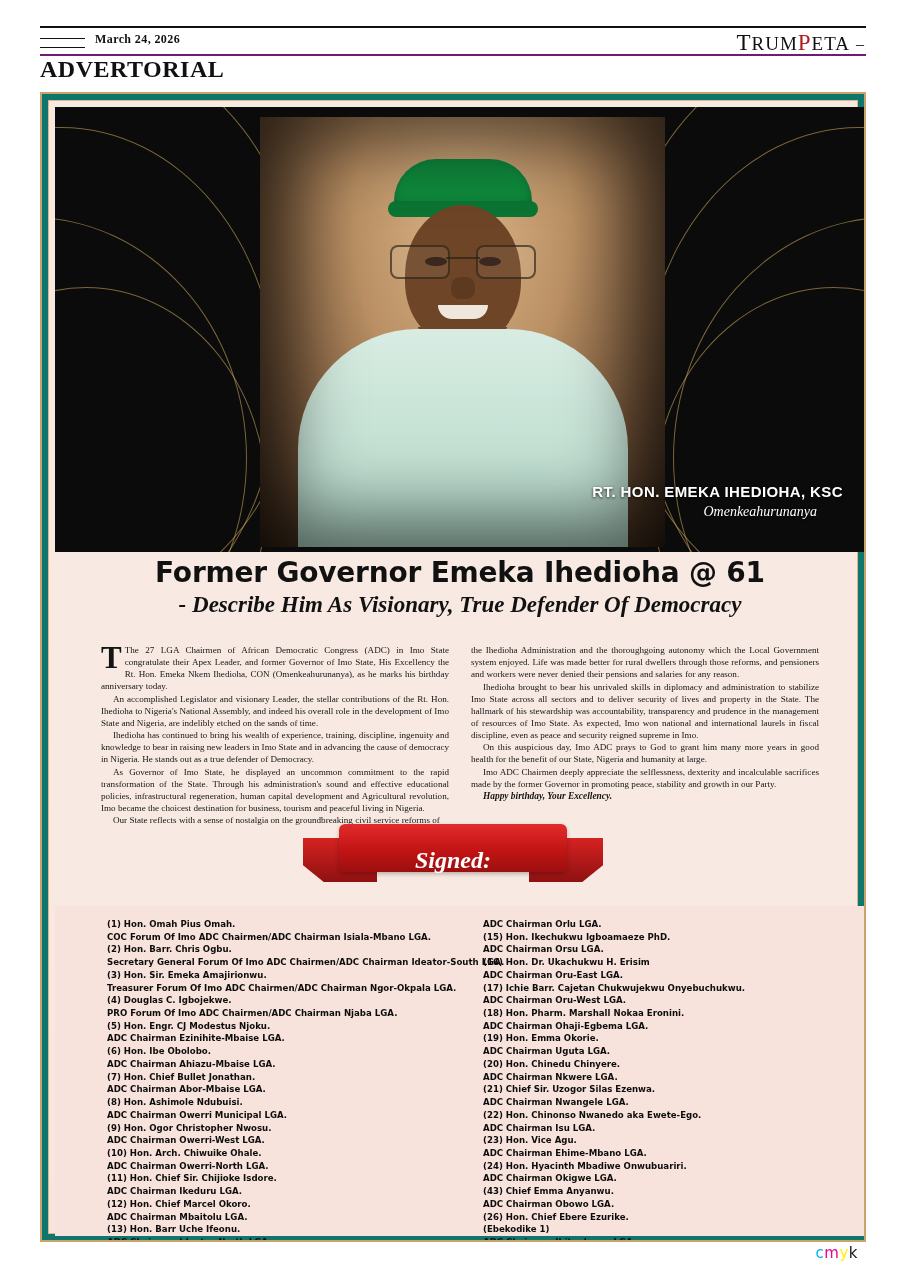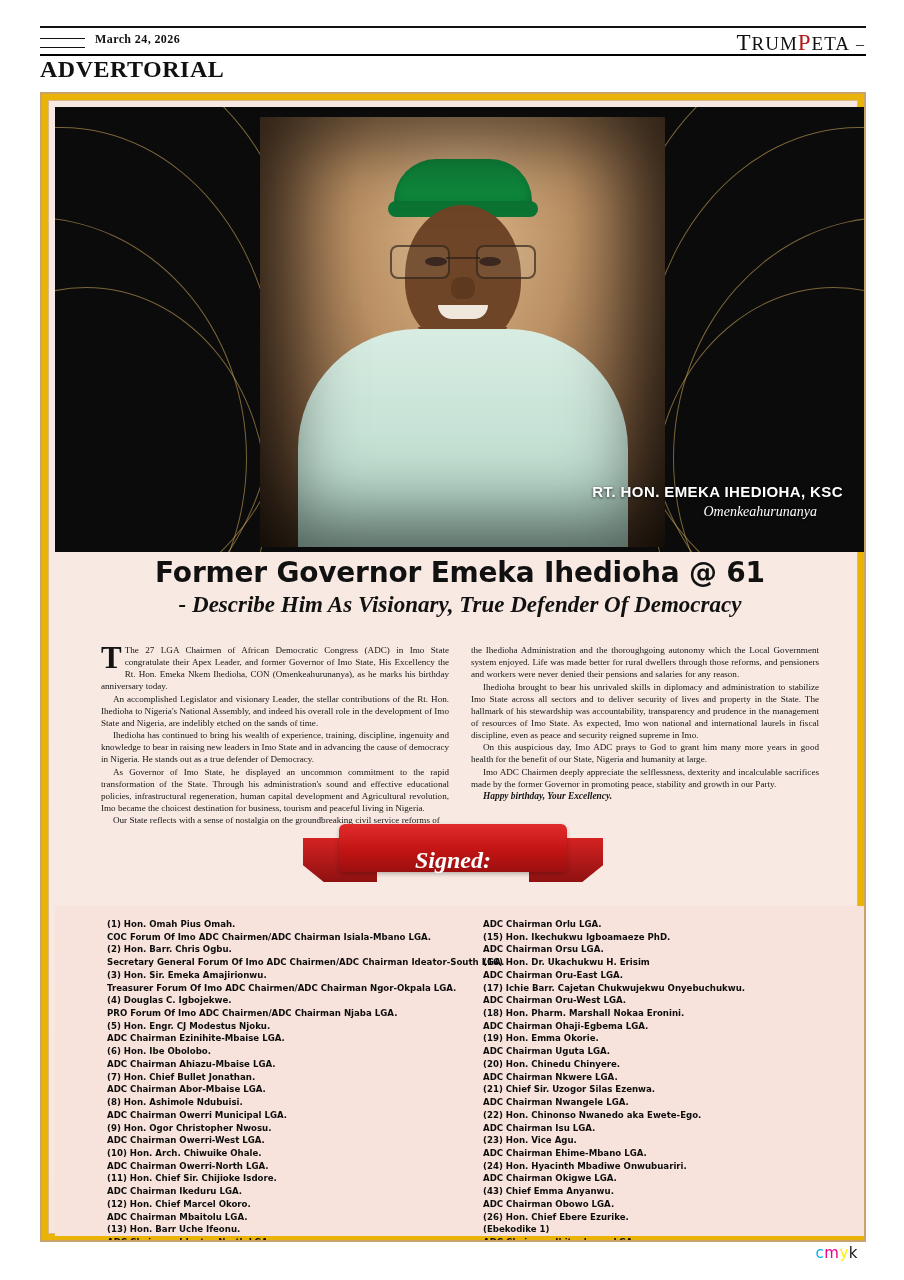--- a/index.html
+++ b/index.html
@@ -23,21 +23,21 @@
     background: #fff;
   }
 
   
   .masthead {
     position: absolute;
     left: 40px; top: 26px;
     width: 826px;
     height: 30px;
     border-top: 2px solid #111;
-    border-bottom: 2px solid #000000;
+    border-bottom: 2px solid #701a75;
     box-sizing: border-box;
   }
   .masthead-inner {
     position: relative;
     height: 100%;
   }
   .masthead-date {
     position: absolute;
     left: 55px;
     top: 4px;
@@ -86,21 +86,21 @@
     color: #111;
   }
 
   
   .advert {
     position: absolute;
     left: 40px;
     top: 92px;
     width: 826px;
     height: 1150px;
-    background: #eab308;
+    background: #0f766e;
     border: 2px solid #c9a36a;
     box-sizing: border-box;
     overflow: hidden;
   }
   .advert-inner {
     position: absolute;
     left: 6px; top: 6px;
     width: 810px; height: 1134px;
     border: 1px solid #d9b98a;
     box-sizing: border-box;

